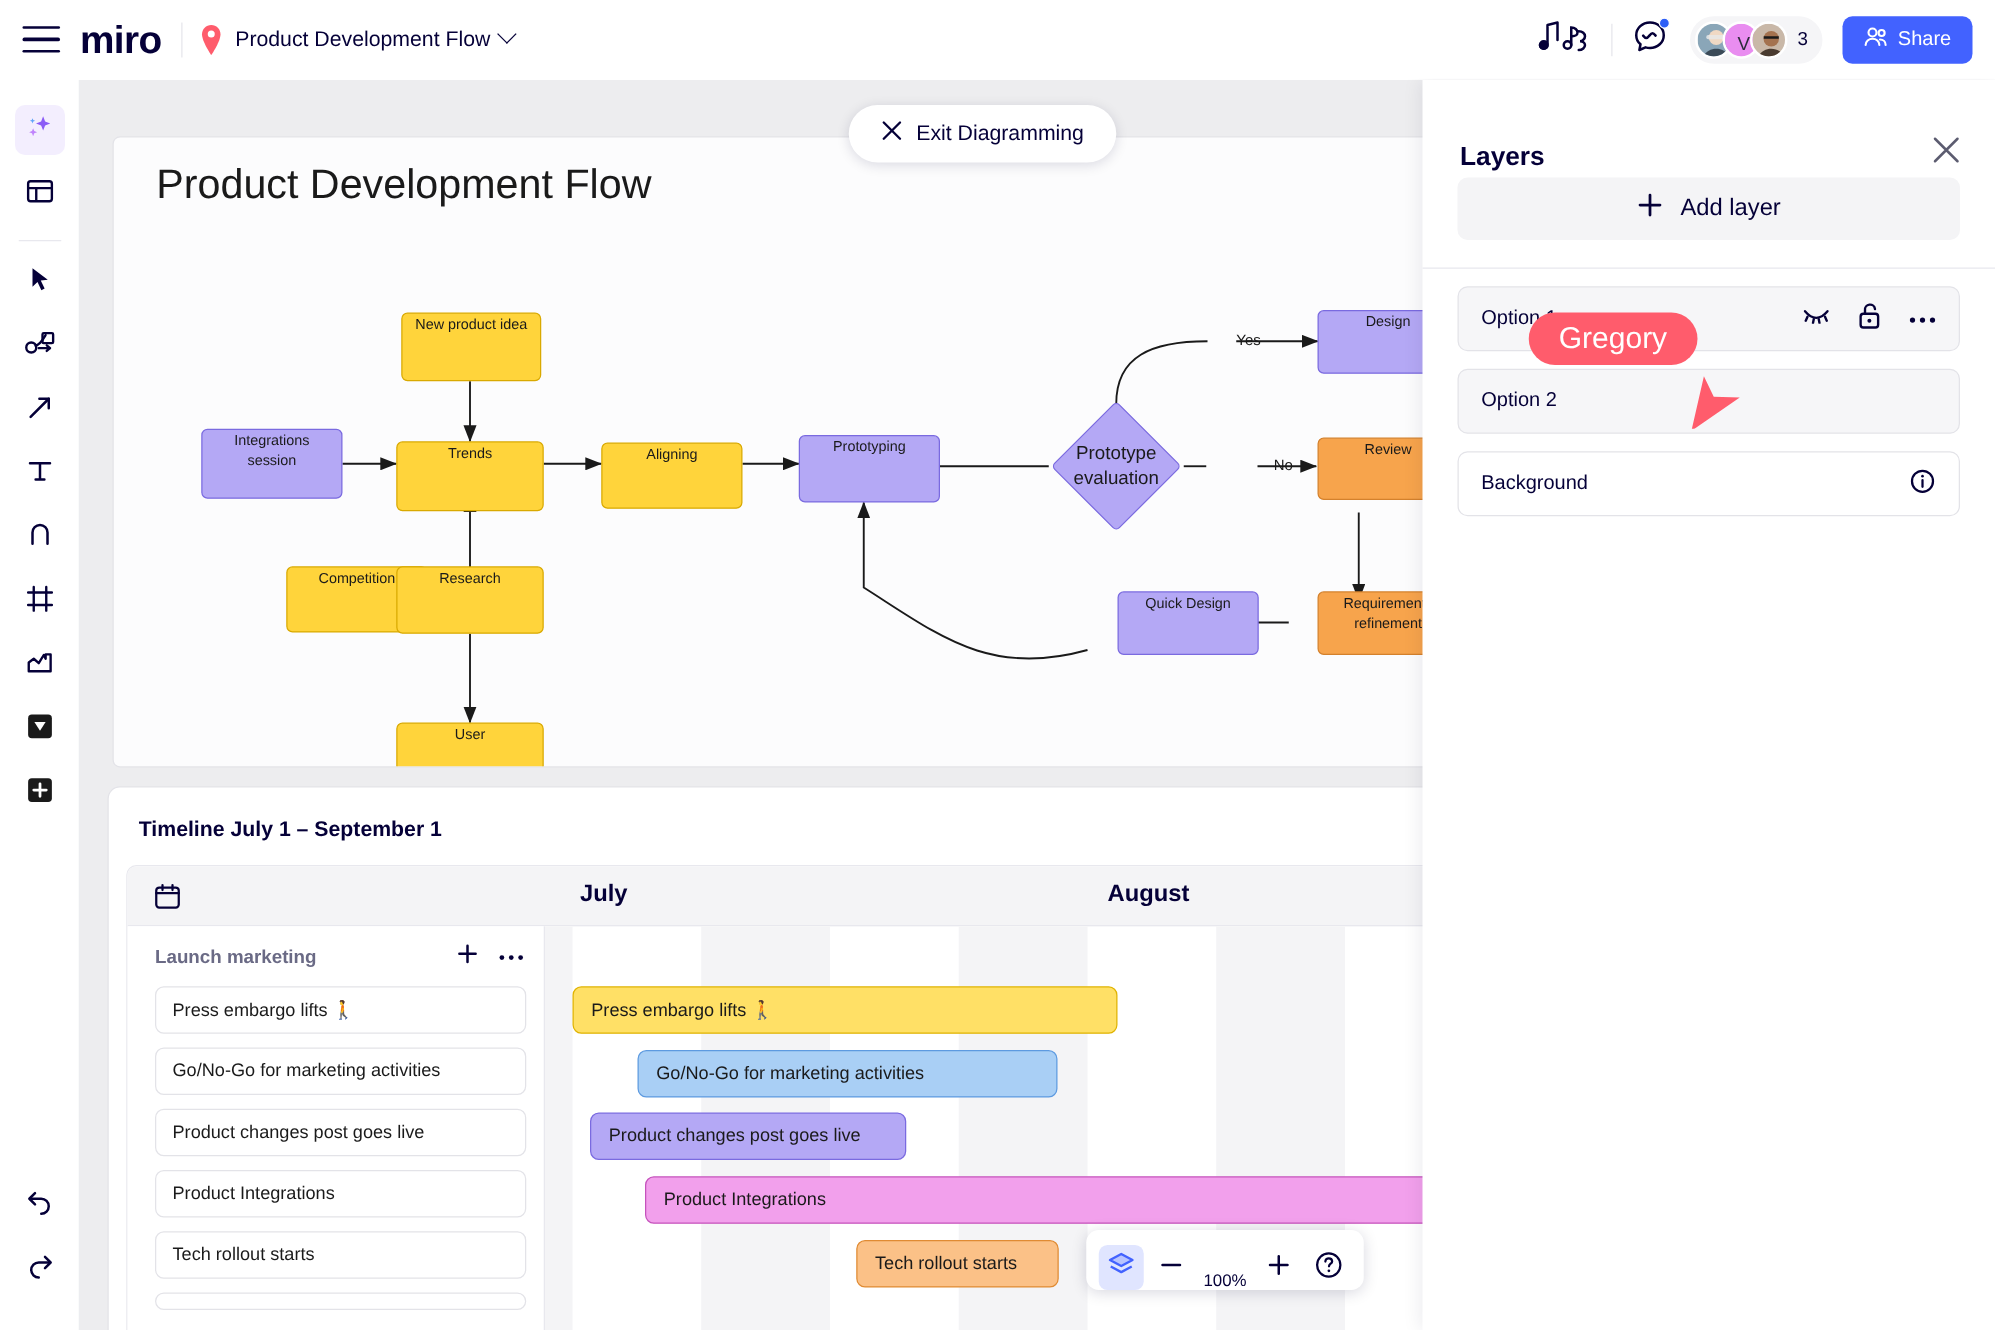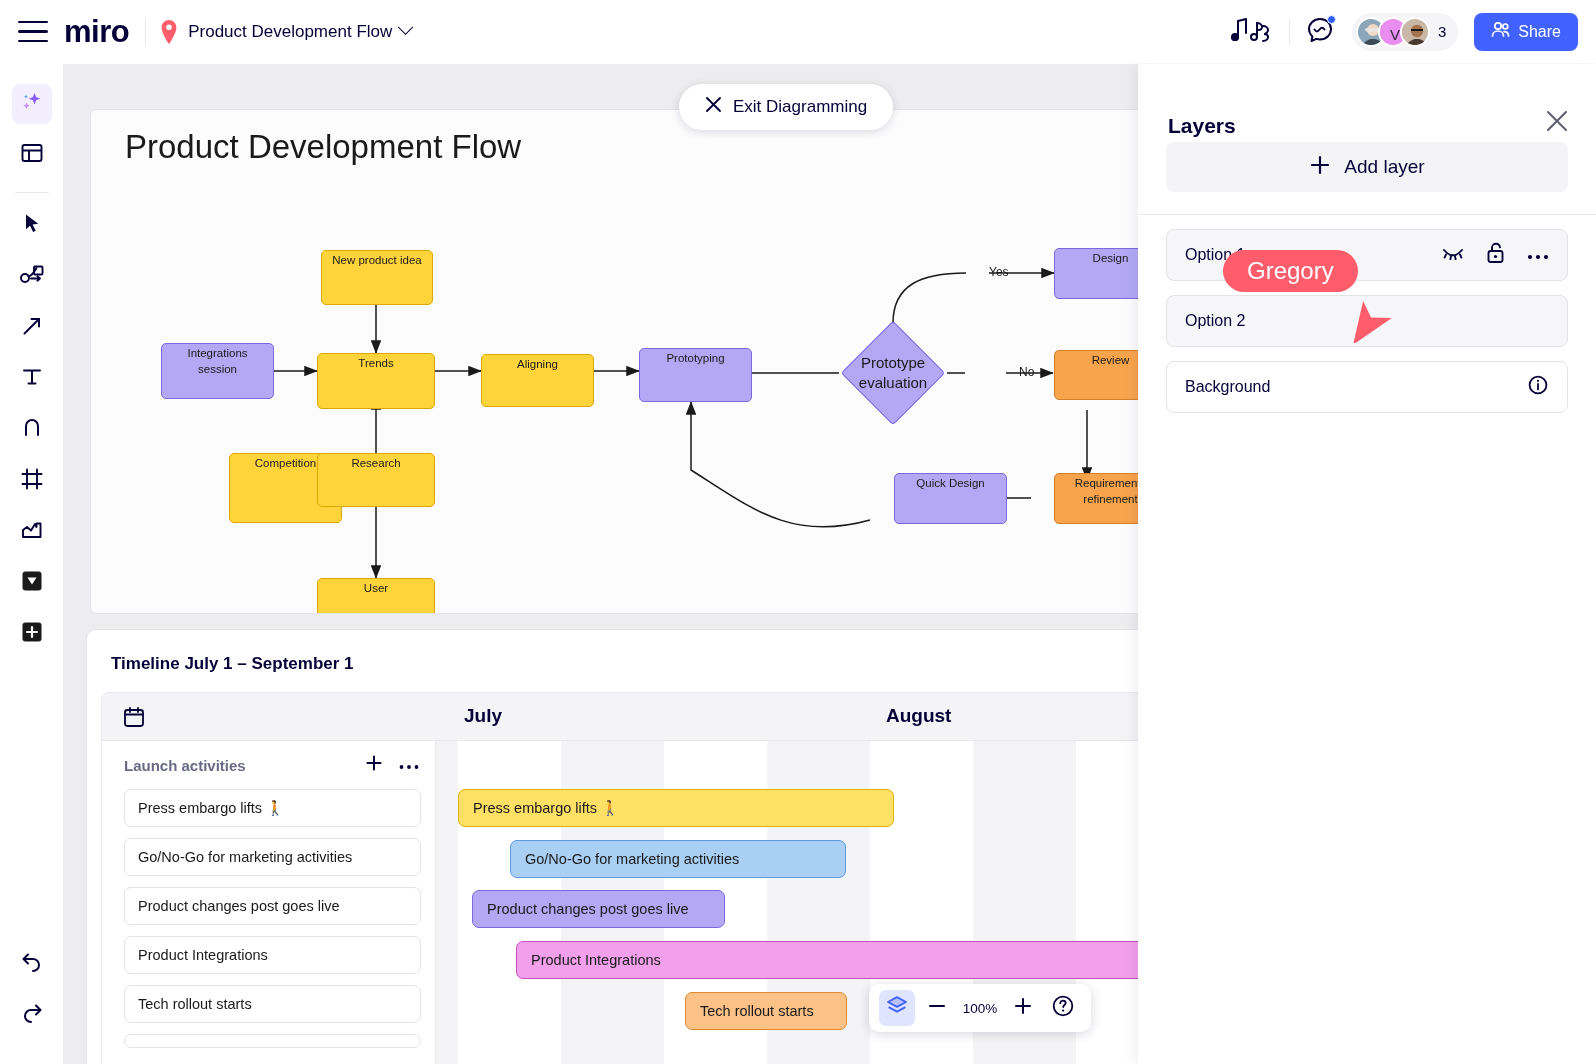--- a/index.html
+++ b/index.html
@@ -177,21 +177,21 @@
   .bar-yellow { background: #ffe066; border-color: #e0b300; }
   .bar-blue   { background: #a9cff5; border-color: #5d9ae0; }
   .bar-purple { background: #b4a8f5; border-color: #7a6ae0; }
   .bar-pink   { background: #f2a0ec; border-color: #c552bc; }
   .bar-orange { background: #fbc187; border-color: #e08b33; }
 
   
   .zoombar {
     position: absolute; left: 817px; top: 920px; z-index: 28;
     background: #ffffff; border-radius: 10px; height: 48px;
-    display: flex; align-items: center; gap: 4px; padding: 0 10px;
+    display: flex; align-items: flex-end; gap: 4px; padding: 0 10px;
     box-shadow: 0 2px 12px rgba(5,0,56,.16);
   }
   .zb-btn {
     width: 36px; height: 36px; display: flex; align-items: center; justify-content: center;
     border-radius: 7px; cursor: pointer;
   }
   .zb-btn.active { background: #e0e5ff; }
   .zoom-pct { font-size: 13.5px; color: #050038; min-width: 42px; text-align: center; cursor: pointer; }
 
   
@@ -479,21 +479,21 @@
       </div>
       <div class="node n-yellow" style="left:226px; top:243px; width:118px; height:56px;">
         <span>Trends</span>
       </div>
       <div class="node n-yellow" style="left:390px; top:244px; width:113px; height:53px;">
         <span>Aligning</span>
       </div>
       <div class="node n-purple" style="left:548px; top:238px; width:113px; height:54px;">
         <span>Prototyping</span>
       </div>
-      <div class="node n-yellow" style="left:138px; top:343px; width:113px; height:70px;">
+      <div class="node n-yellow" style="left:138px; top:343px; width:113px; height:53px;">
         <span>Competition</span>
       </div>
       <div class="node n-yellow" style="left:226px; top:343px; width:118px; height:54px;">
         <span>Research</span>
       </div>
       <div class="node n-yellow" style="left:226px; top:468px; width:118px; height:55px;">
         <span>User</span>
       </div>
 
       <div class="diamond" style="left:765px; top:226px; width:74px; height:74px;"></div>
@@ -529,21 +529,21 @@
               <rect x="2" y="4" width="18" height="16" rx="2.4"></rect>
               <path d="M2 8.5h18M7 2v4M15 2v4" stroke-linecap="round"></path>
             </svg>
           </span>
           <div class="tl-month" style="left:362px;">July</div>
           <div class="tl-month" style="left:784px;">August</div>
         </div>
 
         <div class="tl-left">
           <div class="tl-group-head">
-            <span class="tl-group-name">Launch activities</span>
+            <span class="tl-group-name">Launch marketing</span>
             <span class="tl-group-actions">
               <span>
                 <svg width="18" height="18" viewBox="0 0 18 18" fill="none" stroke="#050038" stroke-width="2" stroke-linecap="round">
                   <path d="M9 2.5v13M2.5 9h13"></path>
                 </svg>
               </span>
               <span>
                 <svg width="20" height="6" viewBox="0 0 20 6">
                   <circle cx="2.5" cy="3" r="1.9" fill="#050038"></circle>
                   <circle cx="10" cy="3" r="1.9" fill="#050038"></circle>

